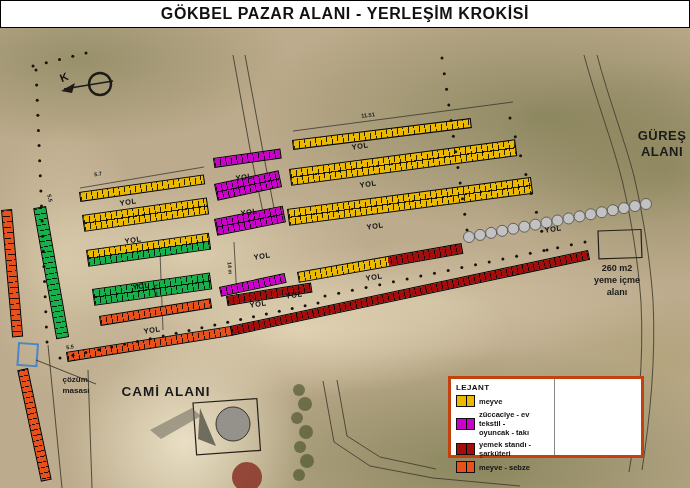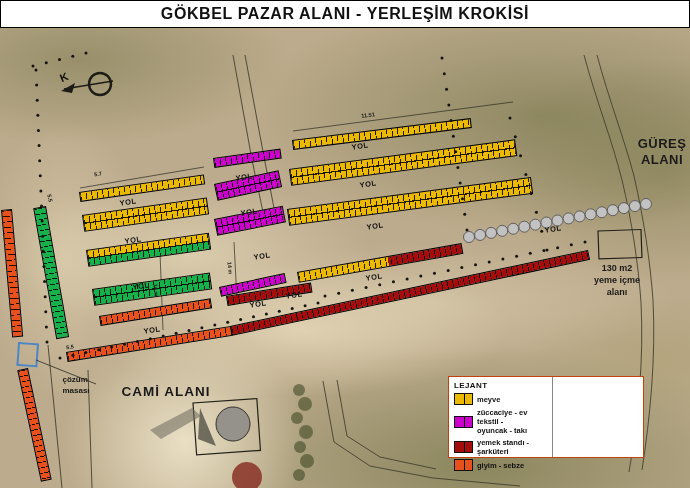--- a/index.html
+++ b/index.html
@@ -32,21 +32,21 @@
   .lbl-gures{font-size:13px;letter-spacing:.5px;}
   .lbl-cami{font-size:13.5px;letter-spacing:1px;}
   .lbl-cozum{font-size:8px;text-align:left;line-height:1.35;}
   .lbl-yeme{font-size:9px;line-height:1.35;}
   .yol-label{position:absolute;transform:translate(-50%,-50%) rotate(-8deg);font-size:7.5px;
              font-weight:bold;color:#111;letter-spacing:.5px;}
   .dim-label{position:absolute;transform:translate(-50%,-50%);font-size:5.5px;font-weight:bold;color:#222;}
   .north-k{position:absolute;left:60px;top:71px;font-size:11px;font-weight:bold;color:#14120d;
            transform:rotate(-22deg);z-index:5;}
   .legend{position:absolute;left:448px;top:376px;width:196px;height:82px;display:flex;
-          background:#fff;border:1px solid #c2410c;box-sizing:border-box;z-index:6;}
+          background:#fff;border:3px solid #c2410c;box-sizing:border-box;z-index:6;}
   .legend-left{width:104px;border-right:1px solid #888;padding:4px 3px 2px 5px;box-sizing:border-box;}
   .legend-right{flex:1;padding:6px 3px 2px 6px;box-sizing:border-box;}
   .legend-title{font-size:8px;font-weight:bold;letter-spacing:.4px;color:#111;margin-bottom:3px;}
   .legend-title2{font-size:8.5px;font-weight:bold;color:#111;margin-bottom:7px;}
   .li{display:flex;align-items:center;margin-bottom:3px;}
   .ltxt{font-size:7.5px;font-weight:bold;color:#111;line-height:1.2;white-space:pre-line;margin-left:4px;}
   .swatch{position:relative;width:19px;height:12px;border:1px solid #111;flex:0 0 auto;box-sizing:border-box;}
   .swatch::after{content:"";position:absolute;left:50%;top:0;bottom:0;width:1px;background:#000;}
   .swatch.wide{width:24px;height:15px;}
   .circle-swatch{width:16px;height:16px;border-radius:50%;border:1.5px solid #858585;flex:0 0 auto;box-sizing:border-box;}
@@ -225,26 +225,26 @@
       <circle cx="590.6875" cy="214.3125" r="5.5" fill="#c2c2c2" stroke="#555" stroke-width="0.9"></circle>
       <circle cx="601.75" cy="212.25" r="5.5" fill="#c2c2c2" stroke="#555" stroke-width="0.9"></circle>
       <circle cx="612.8125" cy="210.1875" r="5.5" fill="#c2c2c2" stroke="#555" stroke-width="0.9"></circle>
       <circle cx="623.875" cy="208.125" r="5.5" fill="#c2c2c2" stroke="#555" stroke-width="0.9"></circle>
       <circle cx="634.9375" cy="206.0625" r="5.5" fill="#c2c2c2" stroke="#555" stroke-width="0.9"></circle>
       <circle cx="646" cy="204" r="5.5" fill="#c2c2c2" stroke="#555" stroke-width="0.9"></circle>
     </svg>
 
   <div class="labels-layer">
     <div class="north-k">K</div>
-    <div class="map-label lbl-gures" style="left:662px;top:152px">GÜREŞ
+    <div class="map-label lbl-gures" style="left:662px;top:144px">GÜREŞ
 ALANI</div>
     <div class="map-label lbl-cami" style="left:166px;top:392px">CAMİ ALANI</div>
     <div class="map-label lbl-cozum" style="left:76px;top:386px">çözüm
 masası</div>
-    <div class="map-label lbl-yeme" style="left:617px;top:280px">130 m2
+    <div class="map-label lbl-yeme" style="left:617px;top:280px">260 m2
 yeme içme
 alanı</div>
   <div class="yol-label" style="left: 128px; top: 202px;">YOL</div>
       <div class="yol-label" style="left: 133px; top: 240px;">YOL</div>
       <div class="yol-label" style="left: 141px; top: 286px;">YOL</div>
       <div class="yol-label" style="left: 152px; top: 330px;">YOL</div>
       <div class="yol-label" style="left: 244px; top: 177px;">YOL</div>
       <div class="yol-label" style="left: 249px; top: 212px;">YOL</div>
       <div class="yol-label" style="left: 262px; top: 256px;">YOL</div>
       <div class="yol-label" style="left: 360px; top: 146px;">YOL</div>
@@ -274,18 +274,18 @@
         <span class="ltxt">züccaciye - ev tekstil -
 oyuncak - takı</span>
       </div>
       <div class="li">
         <span class="swatch" style="background-color: rgb(165, 13, 13);"></span>
         <span class="ltxt">yemek standı -
 şarküteri</span>
       </div>
       <div class="li">
         <span class="swatch" style="background-color: rgb(232, 80, 28);"></span>
-        <span class="ltxt">giyim - sebze</span>
+        <span class="ltxt">meyve - sebze</span>
       </div>
     </div>
   </div>
 
 </div>
 
 </body></html>

